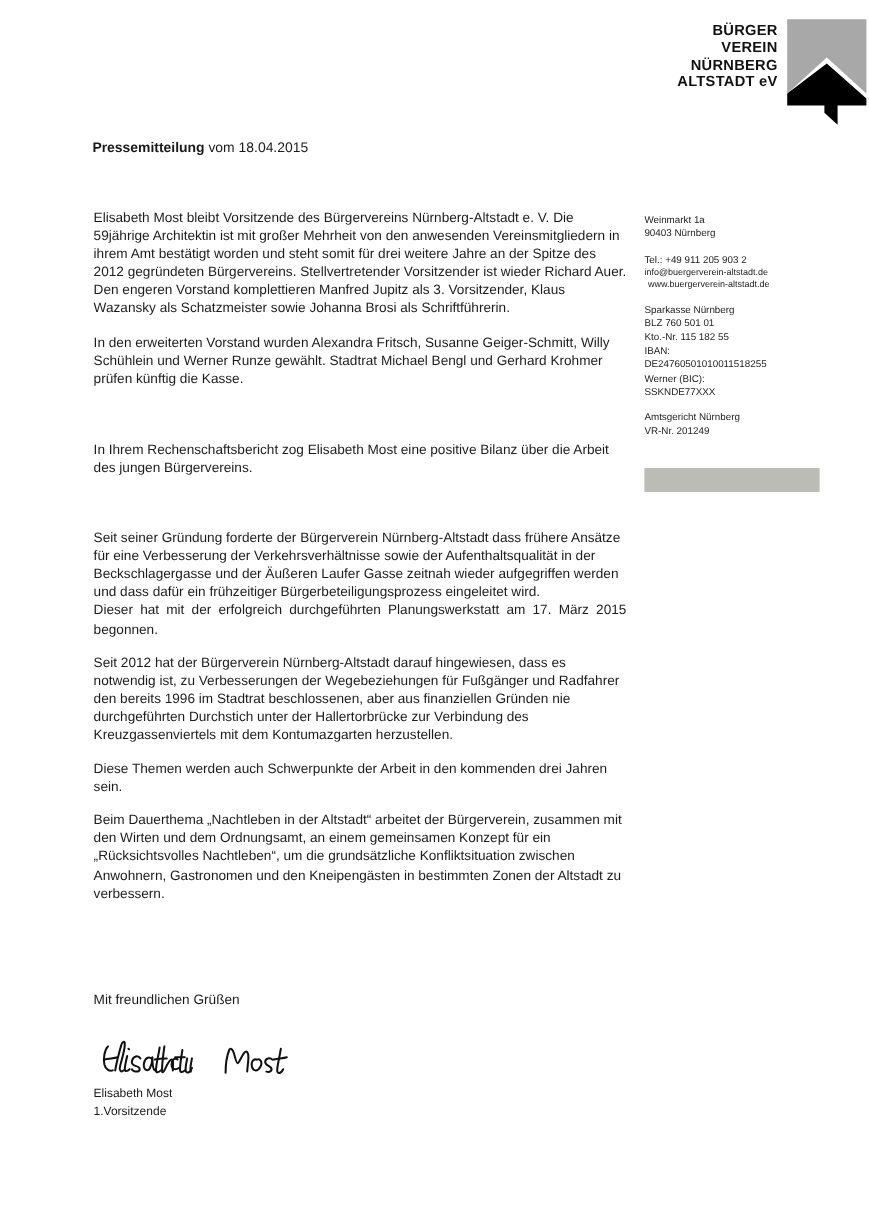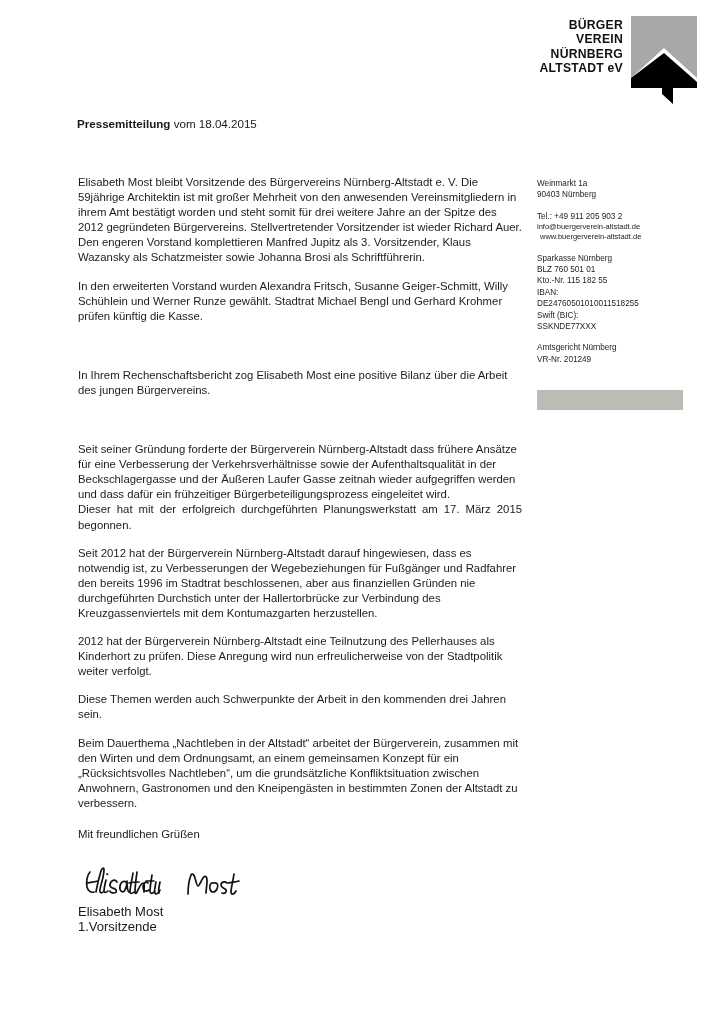--- a/index.html
+++ b/index.html
@@ -13,21 +13,21 @@
     position: relative;
     font-family: "Liberation Sans", sans-serif;
     color: #1a1a1a;
     overflow: hidden;
   }
 
   
   .logo-block {
     position: absolute;
     top: 14px;
-    left: 527px;
+    left: 552px;
     width: 172px;
     height: 96px;
     display: flex;
     flex-direction: row;
     align-items: flex-start;
   }
   .logo-wordmark {
     width: 96px;
     text-align: right;
     padding-top: 4px;
@@ -126,21 +126,21 @@
     position: absolute;
     top: 862px;
     left: 84px;
     width: 180px;
     height: 42px;
   }
   .sign-name {
     position: absolute;
     top: 904px;
     left: 78px;
-    font-size: 13px;
+    font-size: 10px;
     line-height: 15.3px;
   }
   .sign-name div { white-space: nowrap; }
 </style>
 </head>
 <body>
 
 <div class="logo-block">
   <div class="logo-wordmark">
     <div>BÜRGER</div>
@@ -161,42 +161,41 @@
   <span class="pm-date">vom 18.04.2015</span>
 </div>
 
 <div class="body-col">
   <p>Elisabeth Most bleibt Vorsitzende des Bürgervereins Nürnberg-Altstadt e. V. Die 59jährige Architektin ist mit großer Mehrheit von den anwesenden Vereinsmitgliedern in ihrem Amt bestätigt worden und steht somit für drei weitere Jahre an der Spitze des 2012 gegründeten Bürgervereins. Stellvertretender Vorsitzender ist wieder Richard Auer. Den engeren Vorstand komplettieren Manfred Jupitz als 3. Vorsitzender, Klaus Wazansky als Schatzmeister sowie Johanna Brosi als Schriftführerin.</p>
   <p>In den erweiterten Vorstand wurden Alexandra Fritsch, Susanne Geiger-Schmitt, Willy Schühlein und Werner Runze gewählt. Stadtrat Michael Bengl und Gerhard Krohmer prüfen künftig die Kasse.</p>
   <p class="tight">In Ihrem Rechenschaftsbericht zog Elisabeth Most eine positive Bilanz über die Arbeit des jungen Bürgervereins.</p>
   <p class="tight">Seit  seiner Gründung forderte der Bürgerverein Nürnberg-Altstadt dass frühere Ansätze für eine Verbesserung der Verkehrsverhältnisse sowie der Aufenthaltsqualität in der Beckschlagergasse und der Äußeren Laufer Gasse  zeitnah wieder aufgegriffen werden und dass dafür ein frühzeitiger Bürgerbeteiligungsprozess eingeleitet wird.</p>
   <p class="justified">Dieser hat mit der erfolgreich durchgeführten Planungswerkstatt am 17. März 2015 begonnen.</p>
   <p>Seit 2012 hat der Bürgerverein Nürnberg-Altstadt darauf hingewiesen, dass es notwendig ist, zu Verbesserungen der Wegebeziehungen für Fußgänger und Radfahrer den bereits 1996 im Stadtrat beschlossenen, aber aus finanziellen Gründen nie durchgeführten Durchstich unter der Hallertorbrücke zur Verbindung des Kreuzgassenviertels mit dem Kontumazgarten herzustellen.</p>
-  <p>2012 hat der Bürgerverein Nürnberg-Altstadt eine Teilnutzung des Pellerhauses als Kinderhort zu prüfen. Diese Anregung wird nun erfreulicherweise von der Stadtpolitik weiter verfolgt.</p>
   <p>Diese Themen werden auch Schwerpunkte der Arbeit in den kommenden drei Jahren sein.</p>
   <p>Beim Dauerthema „Nachtleben in der Altstadt“ arbeitet der Bürgerverein, zusammen mit den Wirten und dem Ordnungsamt, an einem gemeinsamen Konzept für ein „Rücksichtsvolles Nachtleben“, um die grundsätzliche Konfliktsituation zwischen Anwohnern, Gastronomen und den Kneipengästen in bestimmten Zonen der Altstadt zu verbessern.</p>
 </div>
 
 <div class="side-col">
   <div class="grp">
     <div>Weinmarkt 1a</div>
     <div>90403 Nürnberg</div>
   </div>
   <div class="grp">
     <div>Tel.: +49  911 205 903 2</div>
     <div class="small">info@buergerverein-altstadt.de</div>
     <div class="small indent1">www.buergerverein-altstadt.de</div>
   </div>
   <div class="grp">
     <div>Sparkasse Nürnberg</div>
     <div>BLZ 760 501 01</div>
     <div>Kto.-Nr. 115 182 55</div>
     <div>IBAN:</div>
     <div>DE24760501010011518255</div>
-    <div>Swift (BIC):</div>
+    <div>Werner (BIC):</div>
     <div>SSKNDE77XXX</div>
   </div>
   <div class="grp">
     <div>Amtsgericht Nürnberg</div>
     <div>VR-Nr. 201249</div>
   </div>
 </div>
 <div class="gray-box"></div>
 
 <div class="closing">Mit freundlichen Grüßen</div>

